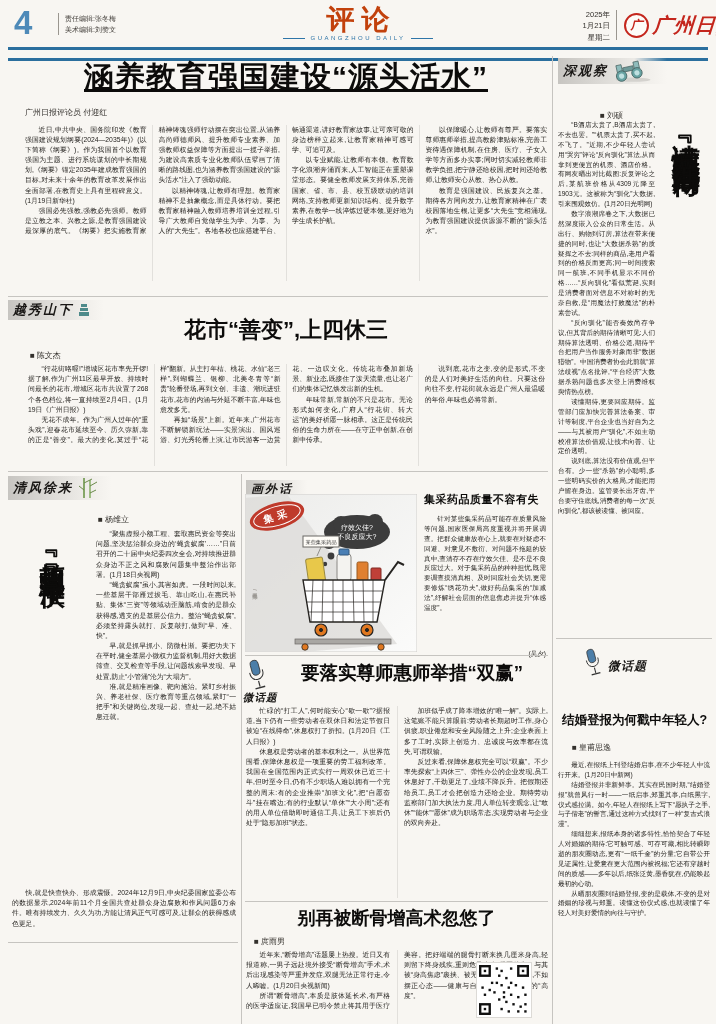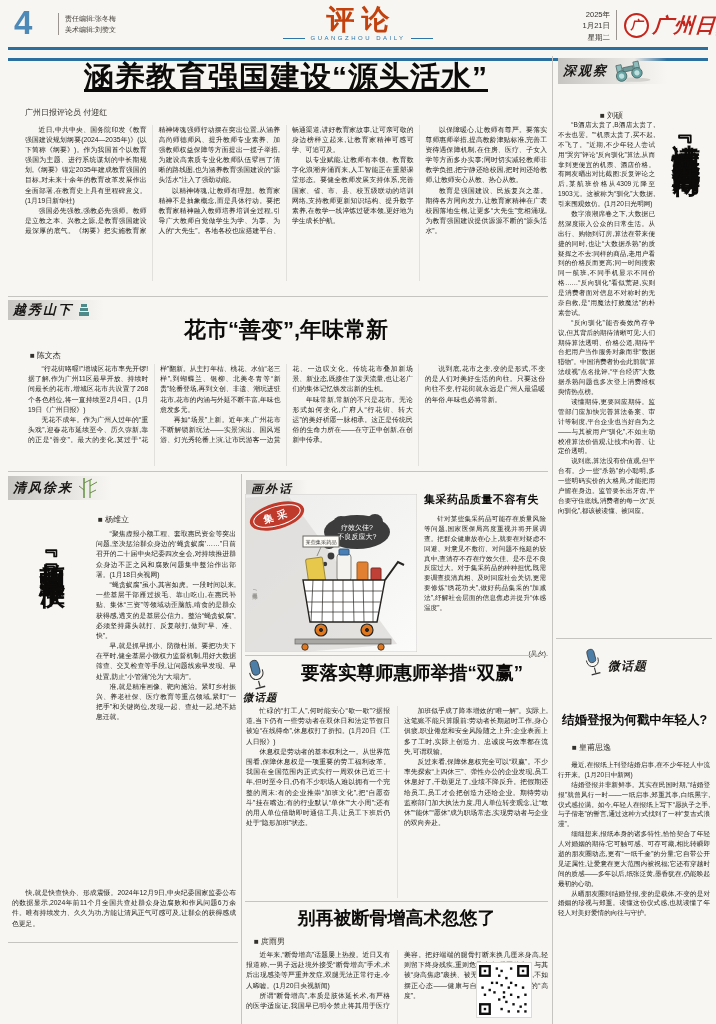--- a/index.html
+++ b/index.html
@@ -101,21 +101,21 @@
   <div class="abs" style="left:8px;top:300px;">
     <span class="col-label">
       <span>越秀山下</span>
       <svg width="12" height="14" viewBox="0 0 12 14">
         <rect x="3" y="1" width="6" height="3" fill="#4e8a8a"></rect>
           <rect x="2" y="5" width="8" height="3" fill="#4e8a8a"></rect>
         <rect x="1" y="9" width="10" height="4" fill="#4e8a8a"></rect>
       </svg>
     </span>
   </div>
-  <div class="abs sec-title" style="left:25px;top:315px;width:522px;font-size:22px;">花市“善变”,年味常新</div>
+  <div class="abs sec-title" style="left:25px;top:315px;width:522px;font-size:22px;">花市“善变”,上四休三</div>
   <div class="abs byline" style="left:30px;top:350px;font-family:Liberation Serif, serif;">■ 陈文杰</div>
   <div class="abs bt cols4" style="left:28px;top:364px;width:517px;height:102px;">
       <p>“行花街咯喔!”增城区花市率先开锣!据了解,作为广州11区最早开放、持续时间最长的花市,增城区花市共设置了268个各色档位,将一直持续至2月4日。(1月19日《广州日报》)</p>
       <p>无花不成年。作为广州人过年的“重头戏”,迎春花市延续至今、历久弥新,靠的正是“善变”。最大的变化,莫过于“花样”翻新。从主打年桔、桃花、水仙“老三样”,到蝴蝶兰、银柳、北美冬青等“新贵”轮番登场,再到文创、非遗、潮玩进驻花市,花市的内涵与外延不断丰富,年味也愈发多元。</p>
       <p>再如“场景”上新。近年来,广州花市不断解锁新玩法——实景演出、国风巡游、灯光秀轮番上演,让市民游客一边赏花、一边叹文化。传统花市叠加新场景、新业态,既接住了泼天流量,也让老广们的集体记忆焕发出新的生机。</p>
       <p>年味常新,常新的不只是花市。无论形式如何变化,广府人“行花街、转大运”的美好祈愿一脉相承。这正是传统民俗的生命力所在——在守正中创新,在创新中传承。</p>
       <p>说到底,花市之变,变的是形式,不变的是人们对美好生活的向往。只要这份向往不变,行花街就永远是广州人最温暖的年俗,年味也必将常新。</p>
     </div>
 
   <div class="hr" style="left:8px;top:471px;width:540px;"></div>

